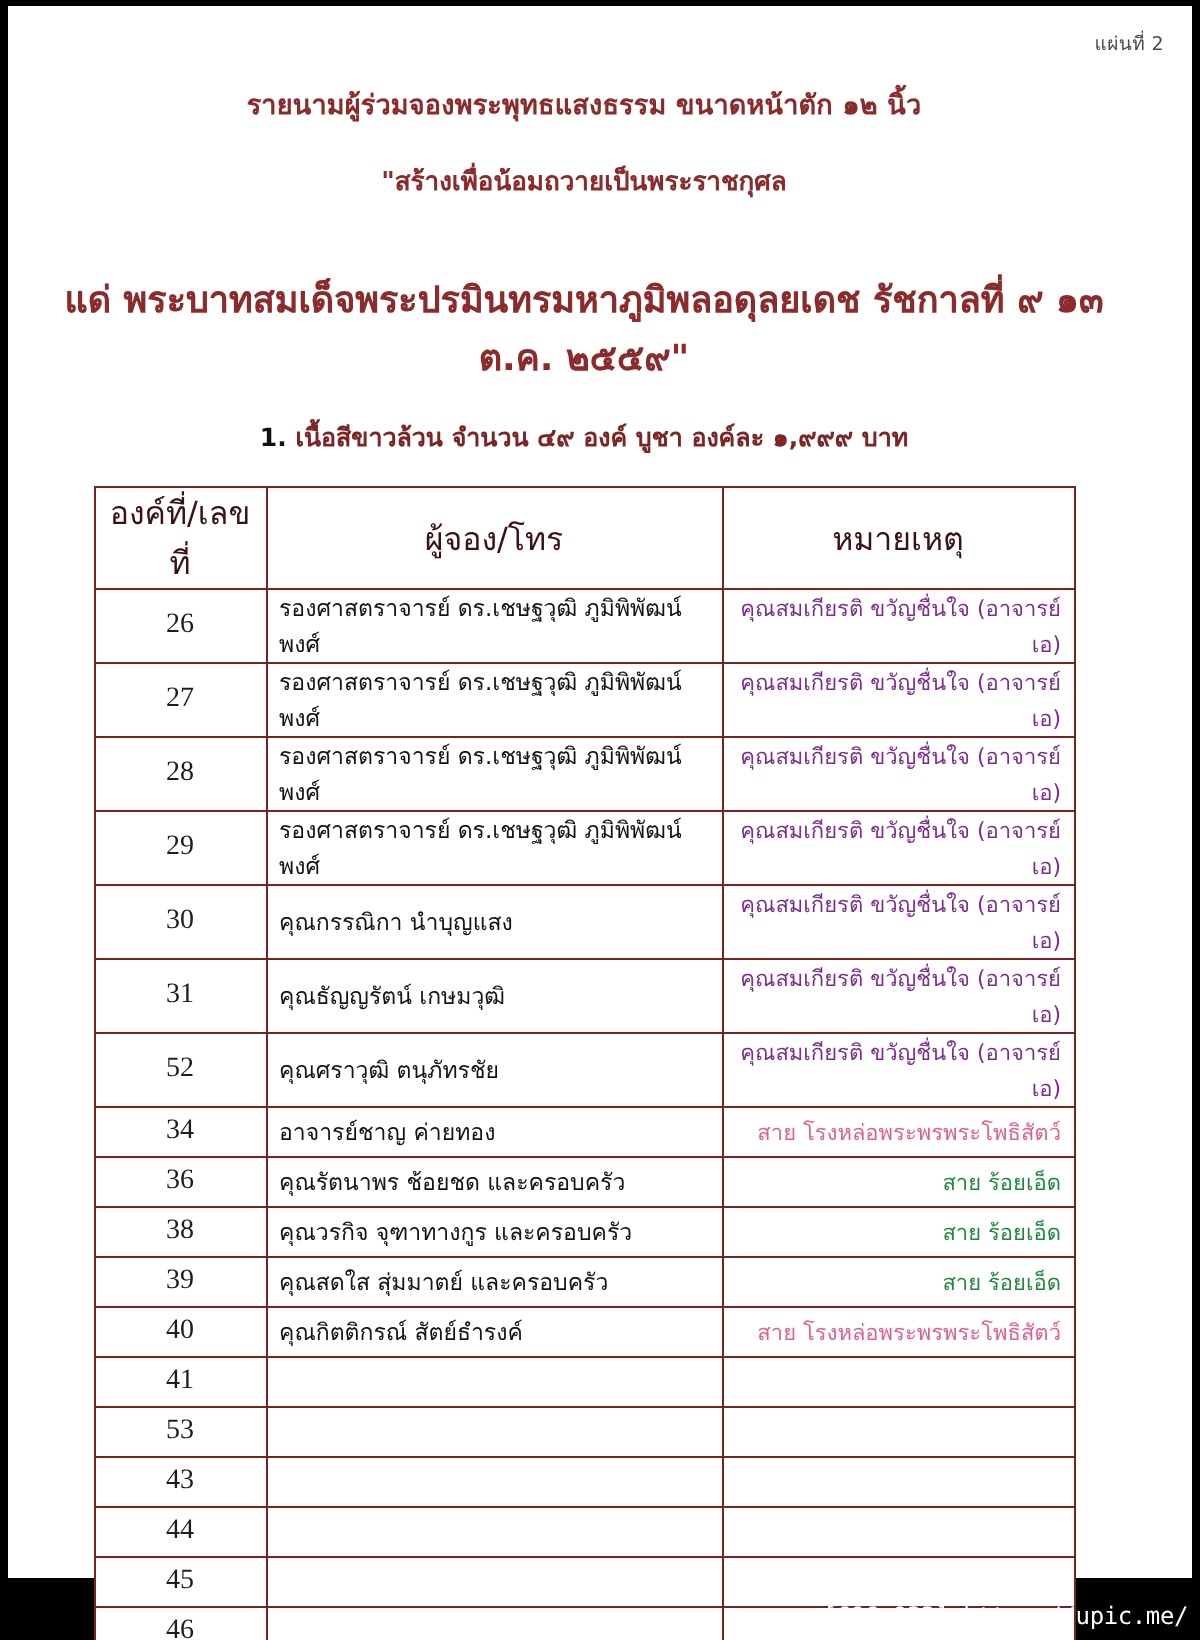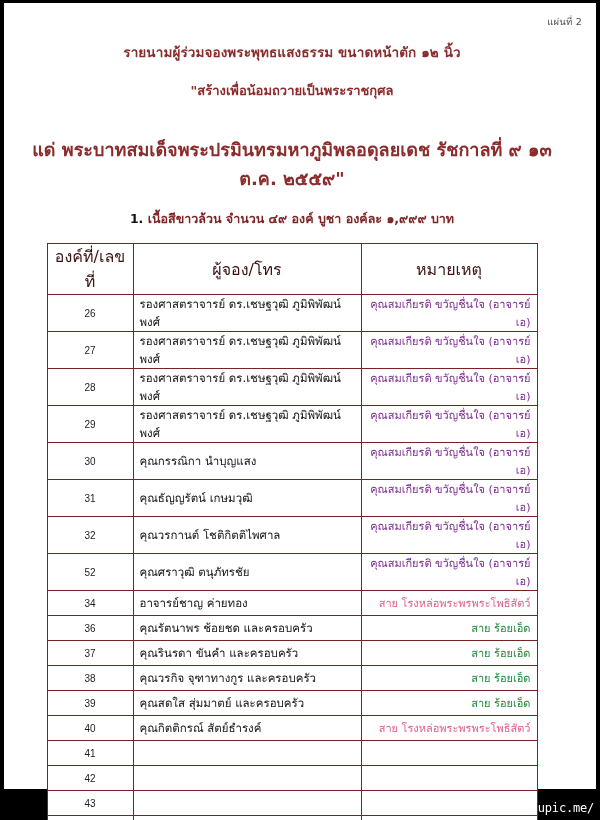--- a/index.html
+++ b/index.html
@@ -72,21 +72,21 @@
   table.booking thead th {
     font-size: 16px;
     color: #3b1111;
     text-align: center;
     height: 26px;
     margin-top: 17px;
   }
   .col-no   { width: 86px; text-align: center; }
   .col-name { width: 228px; text-align: left; }
   .col-note { width: 176px; text-align: right; }
-  td.col-no  { font-size: 10px; color: #1d1d1d; font-family: Liberation Sans, sans-serif; }
+  td.col-no  { font-size: 14px; color: #1d1d1d; font-family: Liberation Serif, serif; }
   td.col-name{ font-size: 11.5px; color: #141414; }
   td.col-note{ font-size: 11px; }
   .note-purple { color: #7c2d8f; }
   .note-pink   { color: #e2608f; }
   .note-green  { color: #1f8a3c; }
   
   .watermark {
     position: absolute;
     right: 6px; bottom: 5px;
     color: #ffffff;
@@ -148,66 +148,56 @@
             <td class="col-no">30</td>
             <td class="col-name">คุณกรรณิกา นำบุญแสง</td>
             <td class="col-note note-purple">คุณสมเกียรติ  ขวัญชื่นใจ (อาจารย์เอ)</td>
           </tr>
           <tr>
             <td class="col-no">31</td>
             <td class="col-name">คุณธัญญรัตน์ เกษมวุฒิ</td>
             <td class="col-note note-purple">คุณสมเกียรติ  ขวัญชื่นใจ (อาจารย์เอ)</td>
           </tr>
           <tr>
-            <td class="col-no">32</td>
-            <td class="col-name">คุณวรกานต์ โชติกิตติไพศาล</td>
-            <td class="col-note note-purple">คุณสมเกียรติ  ขวัญชื่นใจ (อาจารย์เอ)</td>
-          </tr>
-          <tr>
             <td class="col-no">52</td>
             <td class="col-name">คุณศราวุฒิ ตนุภัทรชัย</td>
             <td class="col-note note-purple">คุณสมเกียรติ  ขวัญชื่นใจ (อาจารย์เอ)</td>
           </tr>
           <tr>
             <td class="col-no">34</td>
             <td class="col-name">อาจารย์ชาญ ค่ายทอง</td>
             <td class="col-note note-pink">สาย โรงหล่อพระพรพระโพธิสัตว์</td>
           </tr>
           <tr>
             <td class="col-no">36</td>
             <td class="col-name">คุณรัตนาพร  ช้อยชด และครอบครัว</td>
             <td class="col-note note-green">สาย ร้อยเอ็ด</td>
           </tr>
           <tr>
-            <td class="col-no">37</td>
-            <td class="col-name">คุณรินรดา ขันคำ และครอบครัว</td>
-            <td class="col-note note-green">สาย ร้อยเอ็ด</td>
-          </tr>
-          <tr>
             <td class="col-no">38</td>
             <td class="col-name">คุณวรกิจ จุฑาทางกูร และครอบครัว</td>
             <td class="col-note note-green">สาย ร้อยเอ็ด</td>
           </tr>
           <tr>
             <td class="col-no">39</td>
             <td class="col-name">คุณสดใส สุ่มมาตย์ และครอบครัว</td>
             <td class="col-note note-green">สาย ร้อยเอ็ด</td>
           </tr>
           <tr>
             <td class="col-no">40</td>
             <td class="col-name">คุณกิตติกรณ์ สัตย์ธำรงค์</td>
             <td class="col-note note-pink">สาย โรงหล่อพระพรพระโพธิสัตว์</td>
           </tr>
           <tr>
             <td class="col-no">41</td>
             <td class="col-name"></td>
             <td class="col-note "></td>
           </tr>
           <tr>
-            <td class="col-no">42</td>
+            <td class="col-no">53</td>
             <td class="col-name"></td>
             <td class="col-note "></td>
           </tr>
           <tr>
             <td class="col-no">43</td>
             <td class="col-name"></td>
             <td class="col-note "></td>
           </tr>
           <tr>
             <td class="col-no">44</td>

